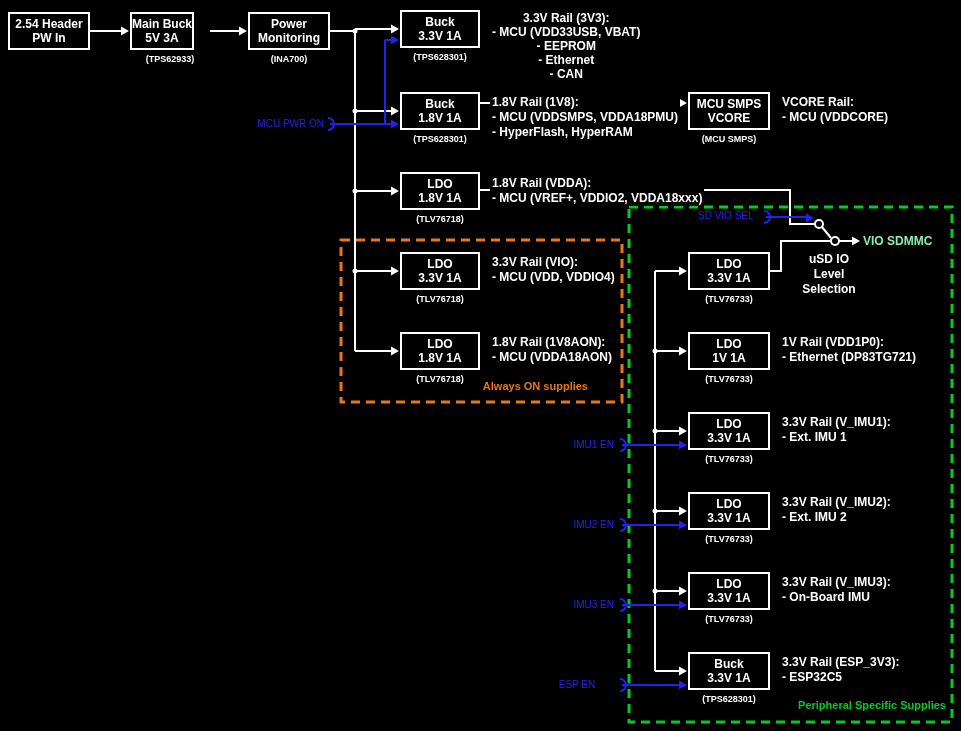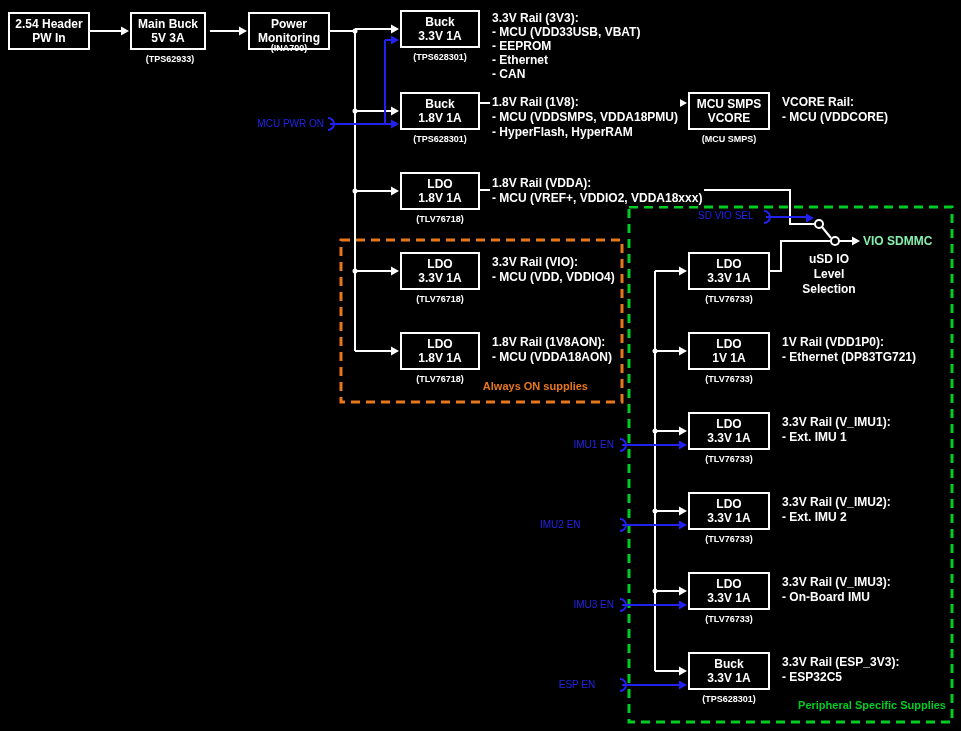--- a/index.html
+++ b/index.html
@@ -12,21 +12,21 @@
   .bf{fill:var(--enable,#22e);}
   .oc{stroke:var(--wire,#fff);stroke-width:2;fill:#000;}
   .orange-rect{stroke:var(--always_on,#e8761a);stroke-width:3;fill:none;stroke-dasharray:9 6;}
   .green-rect{stroke:var(--peripheral,#0c2);stroke-width:3;fill:none;stroke-dasharray:9 6;}
   .box{position:absolute;box-sizing:border-box;border:2px solid var(--wire,#fff);background:#000;
        color:#fff;display:flex;flex-direction:column;align-items:center;justify-content:center;
        font-weight:bold;font-size:12px;line-height:14px;text-align:center;z-index:3;}
   .part{position:absolute;color:#fff;font-weight:bold;font-size:9px;text-align:center;z-index:3;}
   .rail{position:absolute;color:#fff;font-weight:bold;font-size:12px;line-height:15px;
         background:var(--background,#000);width:max-content;padding:0 2px;z-index:2;}
-  .rail.lh14{line-height:14px;}
+  .rail.lh14{line-height:14px;text-align:center;}
   .sig{position:absolute;color:var(--enable,#22e);font-weight:normal;font-size:10px;z-index:3;}
   .outlabel{position:absolute;color:#86efac;font-weight:bold;font-size:12px;z-index:3;}
   .rlabel{position:absolute;font-weight:bold;font-size:11px;z-index:3;}
   .lbl-orange{color:var(--always_on,#e8761a);}
   .lbl-green{color:var(--peripheral,#0c2);}
 </style>
 </head>
 <body>
 
 <div class="canvas">
@@ -151,30 +151,30 @@
       <path d="M620,679 a6,6 0 0 1 0,12"></path>
       <line x1="622" y1="685" x2="679" y2="685"></line>
     </g>
     <use href="#arr" transform="translate(687,685)" class="bf"></use>
   </svg>
 
   <div class="box" style="left:8px;top:12px;width:82px;height:38px">
     <span>2.54 Header</span>
     <span>PW In</span>
   </div>
-  <div class="box" style="left:130px;top:12px;width:76px;height:38px">
+  <div class="box" style="left:130px;top:12px;width:64px;height:38px">
     <span>Main Buck</span>
     <span>5V 3A</span>
   </div>
   <div class="part" style="left:130px;top:54px;width:80px">(TPS62933)</div>
   <div class="box" style="left:248px;top:12px;width:82px;height:38px">
     <span>Power</span>
     <span>Monitoring</span>
   </div>
-  <div class="part" style="left:248px;top:43px;width:82px">(INA700)</div>
+  <div class="part" style="left:248px;top:54px;width:82px">(INA700)</div>
 
   <div class="box" style="left:400px;top:10px;width:80px;height:38px">
     <span>Buck</span>
     <span>3.3V 1A</span>
   </div>
   <div class="part" style="left:400px;top:52px;width:80px">(TPS628301)</div>
 
   <div class="box" style="left:400px;top:92px;width:80px;height:38px">
     <span>Buck</span>
     <span>1.8V 1A</span>
@@ -302,20 +302,20 @@
 
   <div class="rail" style="left:780px;top:655px">
     <div>3.3V Rail (ESP_3V3):</div>
     <div>- ESP32C5</div>
   </div>
 
   <div class="sig" style="left:238px;top:118px;width:86px;text-align:right">MCU PWR ON</div>
   <div class="sig" style="left:698px;top:210px;width:62px">SD VIO SEL</div>
   <div class="outlabel" style="left:863px;top:234px">VIO SDMMC</div>
   <div class="sig" style="left:540px;top:439px;width:74px;text-align:right">IMU1 EN</div>
-  <div class="sig" style="left:540px;top:519px;width:74px;text-align:left">IMU2 EN</div>
+  <div class="sig" style="left:540px;top:519px;width:74px;text-align:right">IMU2 EN</div>
   <div class="sig" style="left:540px;top:599px;width:74px;text-align:right">IMU3 EN</div>
   <div class="sig" style="left:540px;top:679px;width:74px;text-align:center">ESP EN</div>
 
   <div class="rlabel lbl-orange" style="left:472px;top:380px;width:116px;text-align:right">Always ON supplies</div>
   <div class="rlabel lbl-green" style="left:786px;top:699px;width:160px;text-align:right">Peripheral Specific Supplies</div>
 
 </div>
 
 </body></html>

